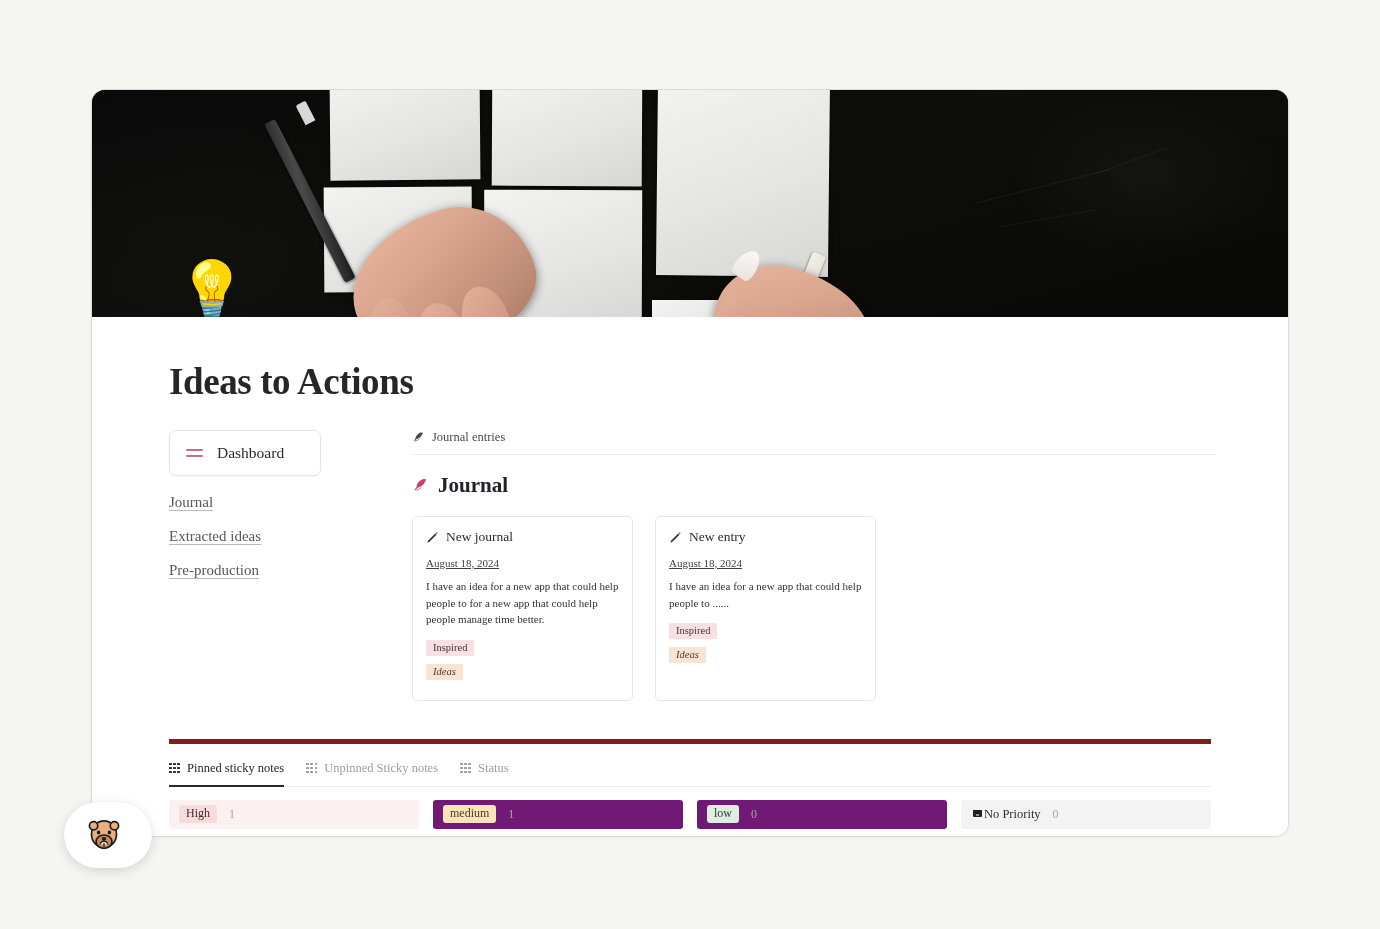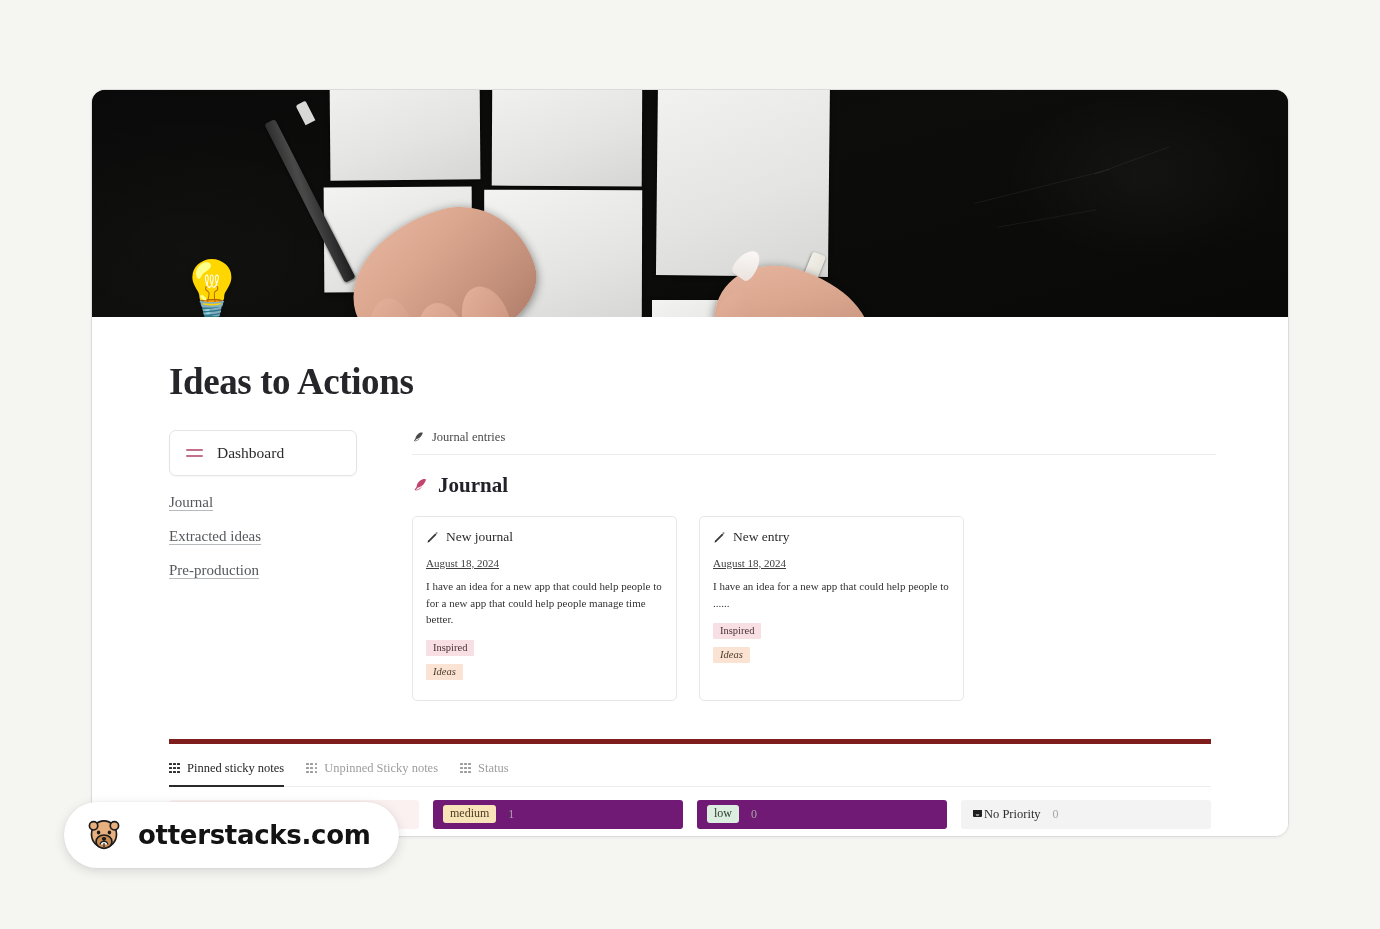--- a/index.html
+++ b/index.html
@@ -142,21 +142,21 @@
   .left-nav { width: 205px; flex: 0 0 205px; }
 
   .dashboard-btn {
     display: flex;
     align-items: center;
     gap: 14px;
     border: 1px solid #e4e4e4;
     border-radius: 7px;
     padding: 13px 16px;
     background: #fff;
-    width: 188px;
+    width: 152px;
     box-shadow: 0 1px 2px rgba(0,0,0,0.035);
   }
   .menu-icon { display: flex; flex-direction: column; gap: 4px; width: 17px; }
   .menu-icon span {
     display: block; height: 2px; border-radius: 2px; background: #c2708a;
   }
   .menu-icon span:nth-child(1) { width: 17px; }
   .menu-icon span:nth-child(2) { width: 17px; }
   .dashboard-label { font-size: 15.5px; color: #2b2b2b; }
 
@@ -187,21 +187,21 @@
     display: flex; align-items: center; gap: 9px;
     margin-top: 18px;
   }
   .section-head h2 {
     font-size: 21px; font-weight: bold; color: #22222a;
   }
   .feather-lg { width: 17px; height: 17px; display:block; }
 
   .journal-cards { display: flex; gap: 22px; margin-top: 18px; }
   .jcard {
-    width: 265px;
+    width: 221px;
     border: 1px solid #e7e7e7;
     border-radius: 5px;
     background: #fff;
     padding: 12px 13px 15px 13px;
     min-height: 138px;
   }
   .jcard-title {
     display: flex; align-items: center; gap: 7px;
     font-size: 13.5px; color: #2b2b2b; margin-bottom: 12px;
   }
@@ -537,14 +537,13 @@
     <ellipse cx="11.5" cy="13" rx="5" ry="5" fill="#e8b07e" stroke="#1b1b1b" stroke-width="2"></ellipse>
     <ellipse cx="36.5" cy="13" rx="5" ry="5" fill="#e8b07e" stroke="#1b1b1b" stroke-width="2"></ellipse>
     <ellipse cx="17.5" cy="21" rx="2.1" ry="2.4" fill="#1b1b1b"></ellipse>
     <ellipse cx="30.5" cy="21" rx="2.1" ry="2.4" fill="#1b1b1b"></ellipse>
     <ellipse cx="24" cy="32" rx="9.5" ry="8" fill="#c98b52" stroke="#1b1b1b" stroke-width="2"></ellipse>
     <ellipse cx="24" cy="28.5" rx="2.6" ry="2" fill="#1b1b1b"></ellipse>
     <path d="M24 30.5v3" stroke="#1b1b1b" stroke-width="1.8"></path>
     <path d="M19.5 35.5a4.5 4 0 019 0" fill="#fff" stroke="#1b1b1b" stroke-width="1.6"></path>
     <path d="M24 33.5v5" stroke="#1b1b1b" stroke-width="1.4"></path>
   </svg>
-  <span class="badge-text">otterstacks.com</span>
 </div>
 
 </body></html>

